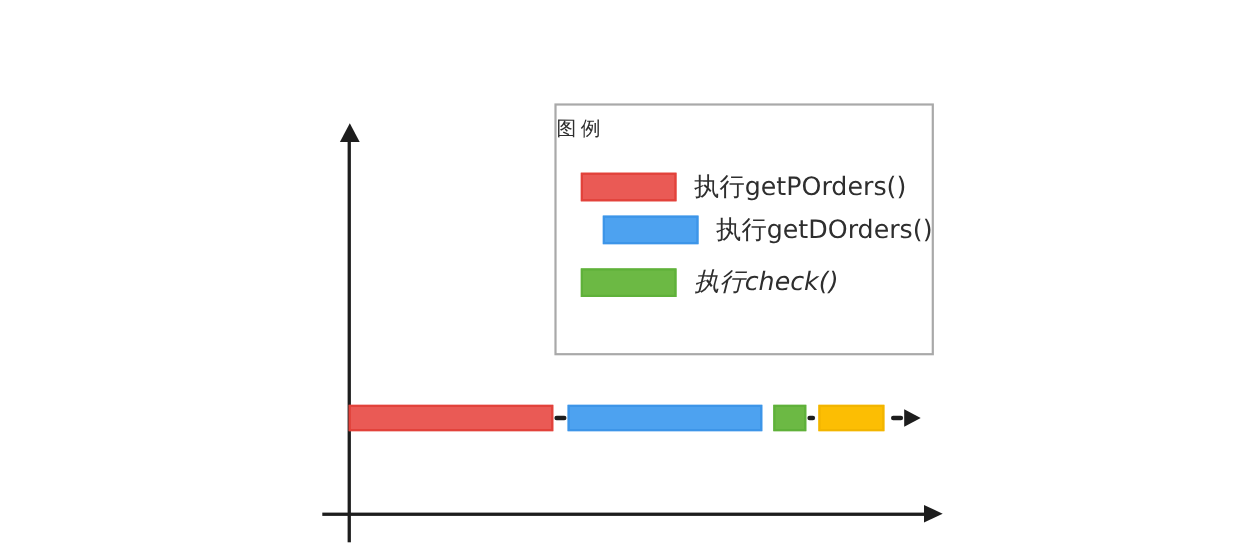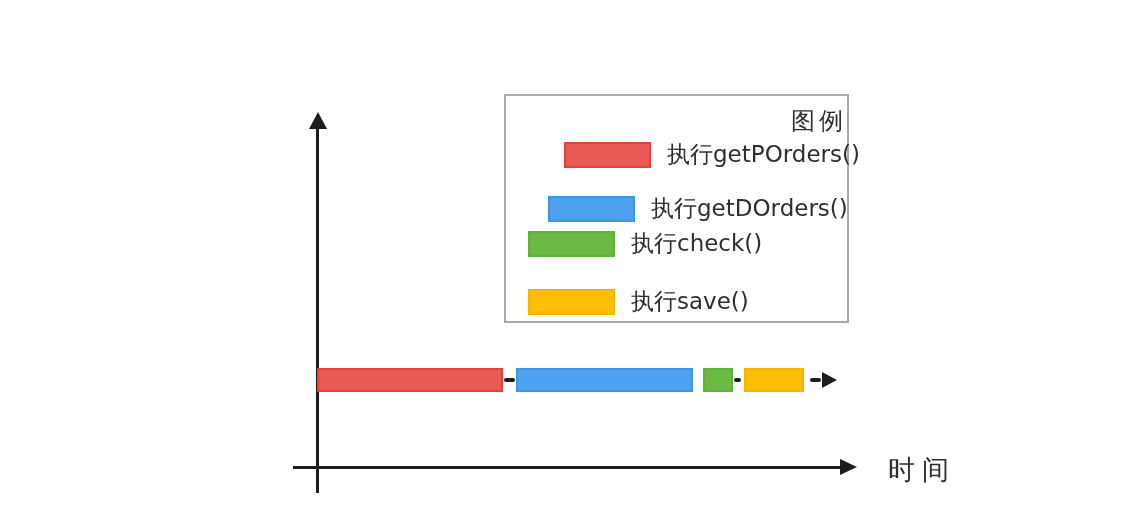--- a/index.html
+++ b/index.html
@@ -63,33 +63,33 @@
     position: absolute;
     left: 504px; top: 94px;
     width: 345px; height: 229px;
     background: #ffffff;
     border: 2px solid #a9a9a9;
   }
   .legend-title {
     position: absolute;
     top: 9px; left: 0;
     width: 100%;
-    text-align: right;
-    font-size: 24px;
+    text-align: left;
+    font-size: 18px;
     letter-spacing: 4px;
   }
   .legend-row {
     position: absolute;
     left: 22px;
     display: flex;
     align-items: center;
   }
-  .legend-row.r0 { top: 43px; margin-left: 36px; }
+  .legend-row.r0 { top: 58px; }
   .legend-row.r1 { top: 97px; margin-left: 20px; }
-  .legend-row.r2 { top: 132px; }
+  .legend-row.r2 { top: 145px; font-style: italic; }
   .legend-row.r3 { top: 190px; }
   .legend-swatch {
     width: 87px; height: 26px;
     border: 2px solid transparent;
     margin-right: 16px;
     flex: none;
   }
   .legend-label {
     font-size: 23px;
     white-space: nowrap;
@@ -130,44 +130,39 @@
 </style>
 </head>
 <body>
 
 <div class="canvas">
 
   <div class="y-axis-line" style="background-color: rgb(29, 29, 29);"></div>
   <div class="y-axis-arrow" style="border-bottom-color: rgb(29, 29, 29);"></div>
   <div class="x-axis-line" style="background-color: rgb(29, 29, 29);"></div>
   <div class="x-axis-arrow" style="border-left-color: rgb(29, 29, 29);"></div>
-  <div class="x-axis-label">时间</div>
 
   <div class="legend-box" style="border-color: rgb(169, 169, 169);">
     <div class="legend-title">图例</div>
 
     <div class="legend-row r0">
       <div class="legend-swatch" style="background-color: rgb(234, 90, 85); border-color: rgb(226, 66, 59);"></div>
       <div class="legend-label">执行getPOrders()</div>
     </div>
 
     <div class="legend-row r1">
       <div class="legend-swatch" style="background-color: rgb(77, 162, 240); border-color: rgb(61, 149, 232);"></div>
       <div class="legend-label">执行getDOrders()</div>
     </div>
 
     <div class="legend-row r2">
       <div class="legend-swatch" style="background-color: rgb(108, 185, 68); border-color: rgb(95, 177, 58);"></div>
       <div class="legend-label">执行check()</div>
     </div>
 
-    <div class="legend-row r3">
-      <div class="legend-swatch" style="background-color: rgb(252, 190, 3); border-color: rgb(242, 181, 0);"></div>
-      <div class="legend-label">执行save()</div>
-    </div>
   </div>
 
   <div class="seg red" style="background-color: rgb(234, 90, 85); border-color: rgb(226, 66, 59);"></div>
   <div class="tl-dash d0" style="background-color: rgb(29, 29, 29);"></div>
   <div class="seg blue" style="background-color: rgb(77, 162, 240); border-color: rgb(61, 149, 232);"></div>
   <div class="seg green" style="background-color: rgb(108, 185, 68); border-color: rgb(95, 177, 58);"></div>
   <div class="tl-dash d1" style="background-color: rgb(29, 29, 29);"></div>
   <div class="seg yellow" style="background-color: rgb(252, 190, 3); border-color: rgb(242, 181, 0);"></div>
   <div class="tl-dash d2" style="background-color: rgb(29, 29, 29);"></div>
   <div class="tl-arrow" style="border-left-color: rgb(29, 29, 29);"></div>

